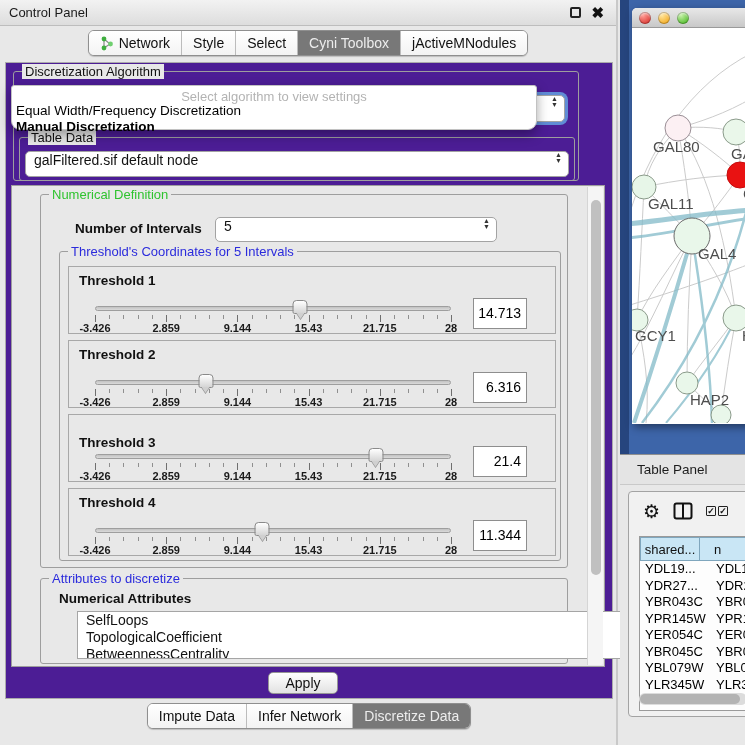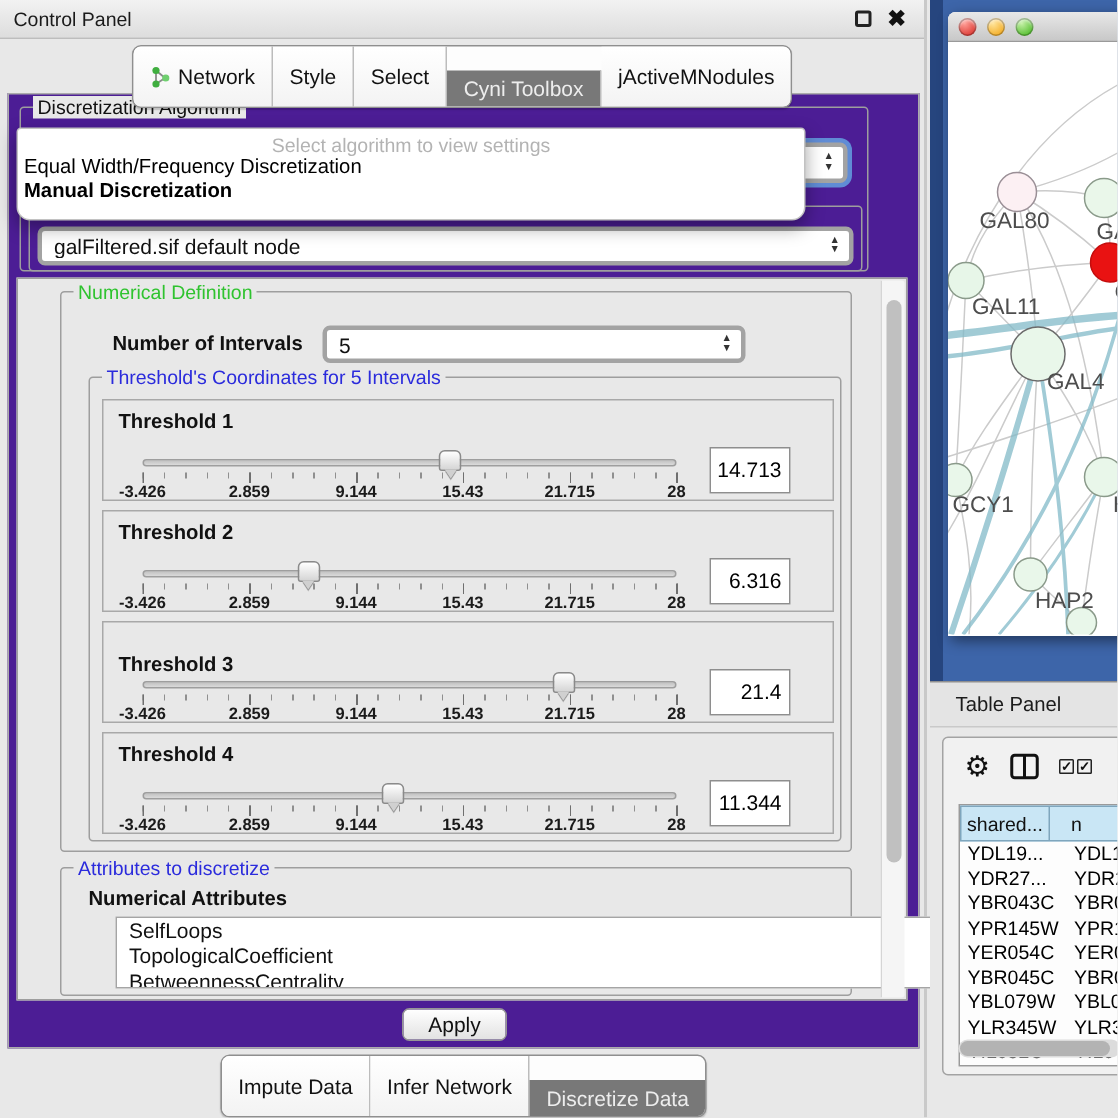--- a/index.html
+++ b/index.html
@@ -10,35 +10,35 @@
   .cp { position:absolute; left:0; top:0; width:618px; height:745px; background:#e8e8e8; border-right:2px solid #c9c9c9; }
   .cp-titlebar { position:absolute; left:0; top:0; right:0; height:26px; background:linear-gradient(#f2f2f2,#dddddd); border-bottom:1px solid #bdbdbd; display:flex; align-items:center; }
   .cp-title { padding-left:9px; font-size:13px; color:#1a1a1a; }
   .cp-winbtns { margin-left:auto; display:flex; gap:10px; padding-right:12px; align-items:center; }
   .float-btn { width:11px; height:11px; border:2px solid #222; border-radius:2px; }
   .close-btn { font-size:15px; font-weight:bold; color:#111; line-height:1; }
 
   .seg { display:flex; border:1px solid #8f8f8f; border-radius:6px; overflow:hidden; background:#fdfdfd; box-shadow:0 1px 1px rgba(0,0,0,0.18); }
   .seg-tab { display:flex; align-items:center; gap:5px; padding:4px 11px; font-size:14px; color:#111; background:linear-gradient(#ffffff,#f3f3f3); border-right:1px solid #bcbcbc; white-space:nowrap; }
   .seg-tab:last-child { border-right:none; }
-  .seg-tab.sel { background:#787878; color:#ededed;margin-top:16px; }
+  .seg-tab.sel { background:#787878; color:#ededed; }
   .top-tabs { position:absolute; top:30px; left:0; width:100%; display:flex; justify-content:center; z-index:2; }
 
   .cp-content { position:absolute; left:5px; top:62px; width:608px; height:637px; border:1px solid #ababab; background:#4c1d95; }
 
   .gbox { position:absolute; border:1px solid #9e9e9e; border-radius:3px; }
   .gbox-title { position:absolute; top:-8px; left:8px; background:#e8e8e8; padding:0 3px; font-size:13px; white-space:nowrap; }
   .t-green { color:#2fc32f; } .t-blue { color:#2b2bdc; } .t-black { color:#111; }
 
-  .combo { position:absolute; background:#fff; border:3px solid #a3a3a3; border-radius:5px; display:flex; align-items:center; font-size:14px; color:#111; }
+  .combo { position:absolute; background:#fff; border:1px solid #a3a3a3; border-radius:5px; display:flex; align-items:flex-start; font-size:14px; color:#111; }
   .combo-text { padding-left:8px; flex:1; white-space:nowrap; overflow:hidden; }
   .combo-stepper { width:16px; display:flex; flex-direction:column; align-items:center; justify-content:center; color:#333; font-size:7px; line-height:0.9; padding-right:3px; }
   .focus-ring { box-shadow:0 0 0 3px rgba(100,160,225,0.85); }
 
-  .popup { position:absolute; left:5px; top:22px; width:526px; height:62px; background:#fff; border:1px solid #c2c2c2; border-radius:3px 3px 9px 9px; box-shadow:0 5px 12px rgba(0,0,0,0.35); z-index:6; }
+  .popup { position:absolute; left:5px; top:22px; width:526px; height:45px; background:#fff; border:1px solid #c2c2c2; border-radius:3px 3px 9px 9px; box-shadow:0 5px 12px rgba(0,0,0,0.35); z-index:6; }
   .popup-prompt { text-align:center; color:#b3b3b3; font-size:13px; padding-top:3px; height:17px; }
   .popup-item { font-size:13.5px; color:#000; padding-left:4px; line-height:16px; white-space:nowrap; }
   .popup-item.bold { font-weight:bold; }
 
   .scrollpanel { position:absolute; left:5px; top:122px; width:594px; height:482px; border:1px solid #9e9e9e; background:#e8e8e8; }
   .vsb { position:absolute; right:1px; top:1px; bottom:1px; width:16px; background:#f5f5f5; border-left:1px solid #d5d5d5; border-radius:0 2px 2px 0; }
   .vsb-thumb { position:absolute; left:3px; width:10px; border-radius:5px; background:#c0c0c0; }
 
   .lbl-bold { position:absolute; font-size:13.5px; font-weight:bold; color:#111; white-space:nowrap; }
 

